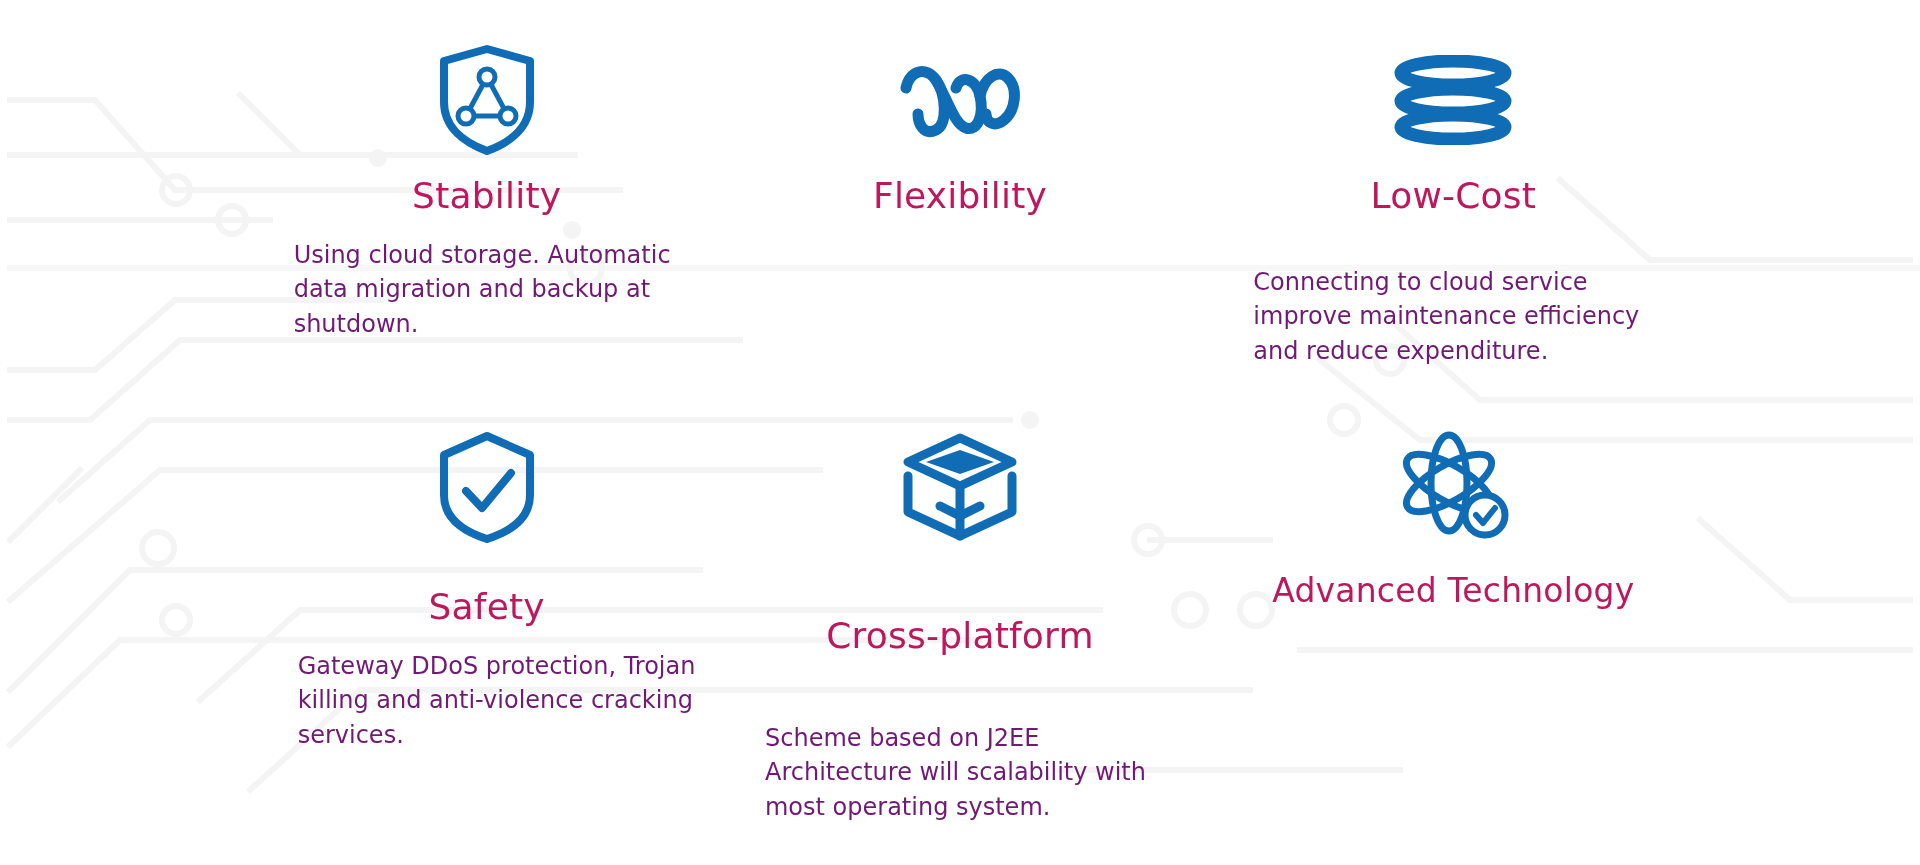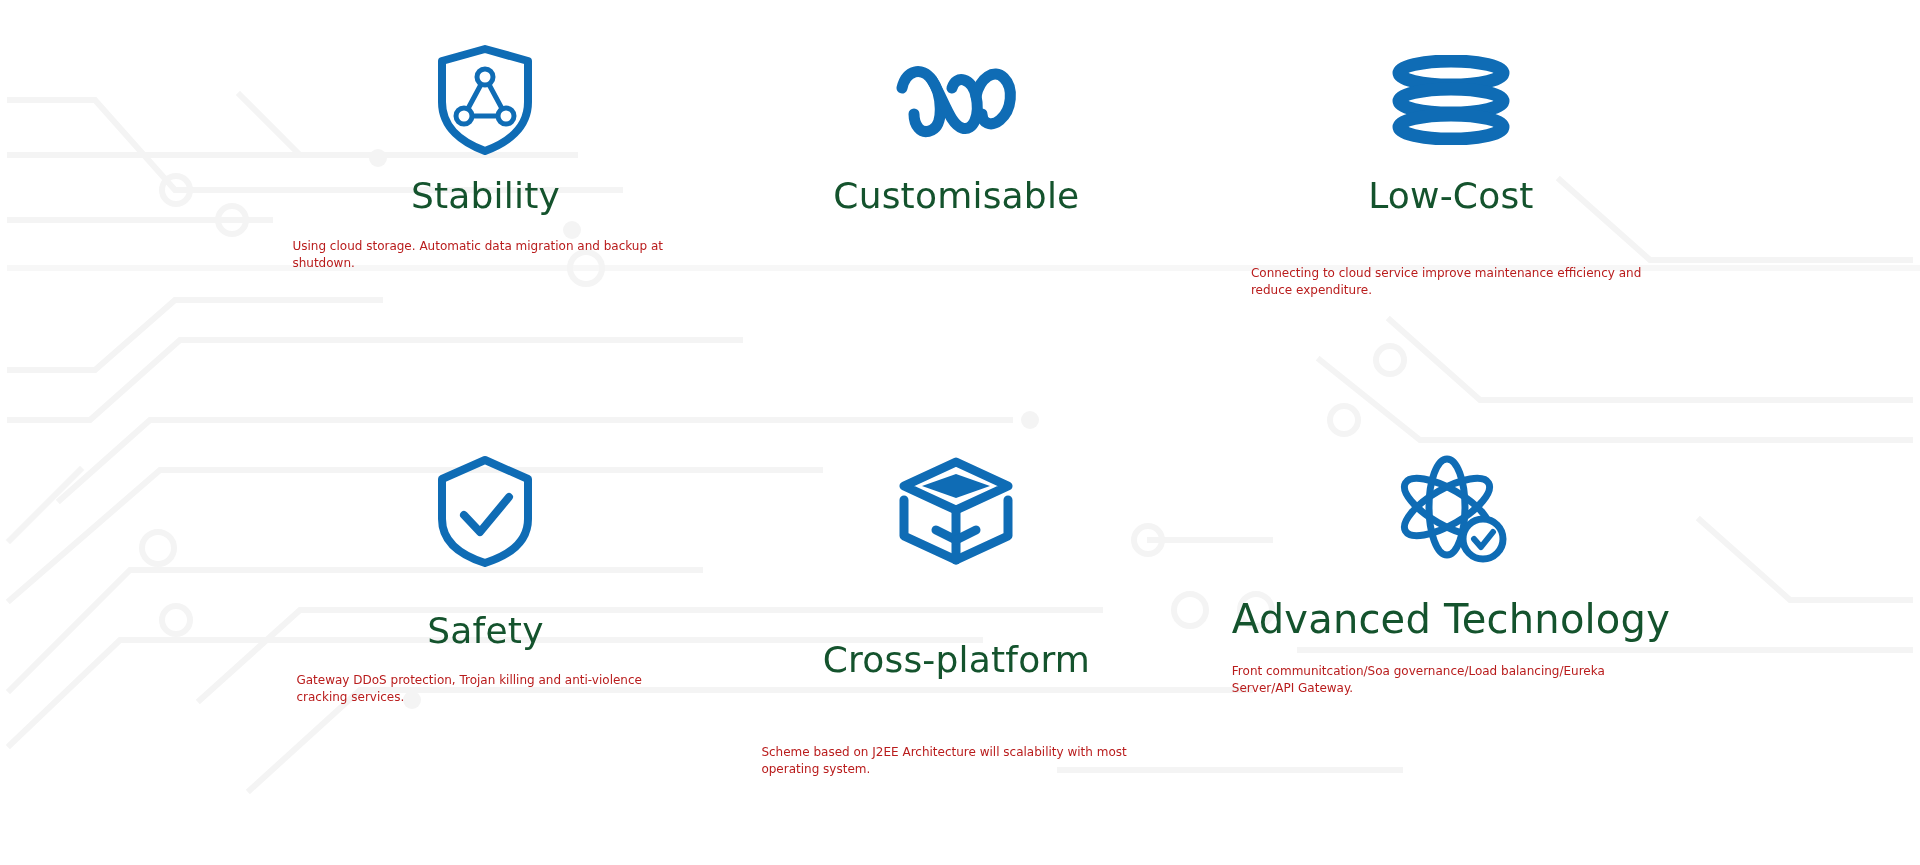--- a/index.html
+++ b/index.html
@@ -52,31 +52,31 @@
     justify-content: center;
     margin-bottom: 16px;
   }
   .card-icon svg {
     display: block;
   }
 
   .card-title {
     font-size: 36px;
     font-weight: 400;
-    color: #14532d;
+    color: #be185d;
     line-height: 1.1;
     margin: 0 0 22px 0;
     white-space: nowrap;
     letter-spacing: 0.2px;
   }
 
   .card-body {
-    font-size: 12px;
+    font-size: 24px;
     line-height: 1.45;
-    color: #b91c1c;
+    color: #701a75;
     text-align: left;
     margin: 0;
     width: 100%;
     max-width: 400px;
   }
 
   
   .card-1 .card-title { margin-left: 0; }
   .card-1 .card-body  { padding-left: 14px; }
 
@@ -89,21 +89,21 @@
   .card-4 .card-title { margin-top: 24px; }
   .card-4 .card-body  { padding-left: 22px; }
 
   .card-5 { padding-top: 18px; gap: 43px; }
   .card-5 .card-title { margin-top: 10px; }
   .card-5 .card-body  { padding-left: 10px; }
 
   .card-6 { padding-top: 18px; padding-left: 40px; }
   .card-6 .card-title { margin-top: 10px; }
   .card-6 .card-body  { max-width: 460px; padding-left: 0px; }
-  .card-6 .card-title { font-size: 40px; }
+  .card-6 .card-title { font-size: 33px; }
 </style>
 </head>
 <body>
 
 <svg id="bg-circuit" viewBox="0 0 1920 865" xmlns="http://www.w3.org/2000/svg">
   <g stroke="#f4f4f4" stroke-width="6" fill="none" stroke-linecap="square">
 
     <path d="M10 100 L95 100 L175 190 L620 190"></path>
     <path d="M240 95 L300 155 L575 155"></path>
     <path d="M10 155 L560 155"></path>
@@ -166,21 +166,21 @@
   <div class="feature-card card-2">
     <div class="card-icon">
       <svg width="124" height="76" viewBox="0 0 124 76" xmlns="http://www.w3.org/2000/svg">
         <g fill="none" stroke="#0f6cb5" stroke-width="11" stroke-linecap="round" stroke-linejoin="round">
           <path d="M8 26 C12 8 28 4 38 18 C48 32 50 62 38 68 C26 74 20 62 20 52"></path>
           <path d="M38 18 C50 38 56 62 68 66 C80 70 86 52 82 34 C78 16 62 12 58 26"></path>
           <path d="M82 34 C86 16 100 6 110 16 C120 26 118 48 106 58 C96 66 88 60 88 52"></path>
         </g>
       </svg>
     </div>
-    <h2 class="card-title">Customisable</h2>
+    <h2 class="card-title">Flexibility</h2>
   </div>
 
   <div class="feature-card card-3">
     <div class="card-icon">
       <svg width="124" height="90" viewBox="0 0 124 90" xmlns="http://www.w3.org/2000/svg">
         <g fill="none" stroke="#0f6cb5" stroke-width="13">
           <ellipse cx="62" cy="18" rx="52" ry="12"></ellipse>
           <ellipse cx="62" cy="46" rx="52" ry="12"></ellipse>
           <ellipse cx="62" cy="72" rx="52" ry="12"></ellipse>
         </g>
@@ -224,16 +224,15 @@
         <g fill="none" stroke="#0f6cb5" stroke-width="7">
           <ellipse cx="56" cy="52" rx="18" ry="48"></ellipse>
           <ellipse cx="56" cy="52" rx="18" ry="48" transform="rotate(60 56 52)"></ellipse>
           <ellipse cx="56" cy="52" rx="18" ry="48" transform="rotate(-60 56 52)"></ellipse>
         </g>
         <circle cx="92" cy="84" r="20" fill="#ffffff" stroke="#0f6cb5" stroke-width="7"></circle>
         <path d="M83 84 L90 92 L102 77" fill="none" stroke="#0f6cb5" stroke-width="6" stroke-linecap="round" stroke-linejoin="round"></path>
       </svg>
     </div>
     <h2 class="card-title">Advanced Technology</h2>
-    <p class="card-body">Front communitcation/Soa governance/Load balancing/Eureka Server/API Gateway.</p>
   </div>
 
 </div>
 
 </body></html>

